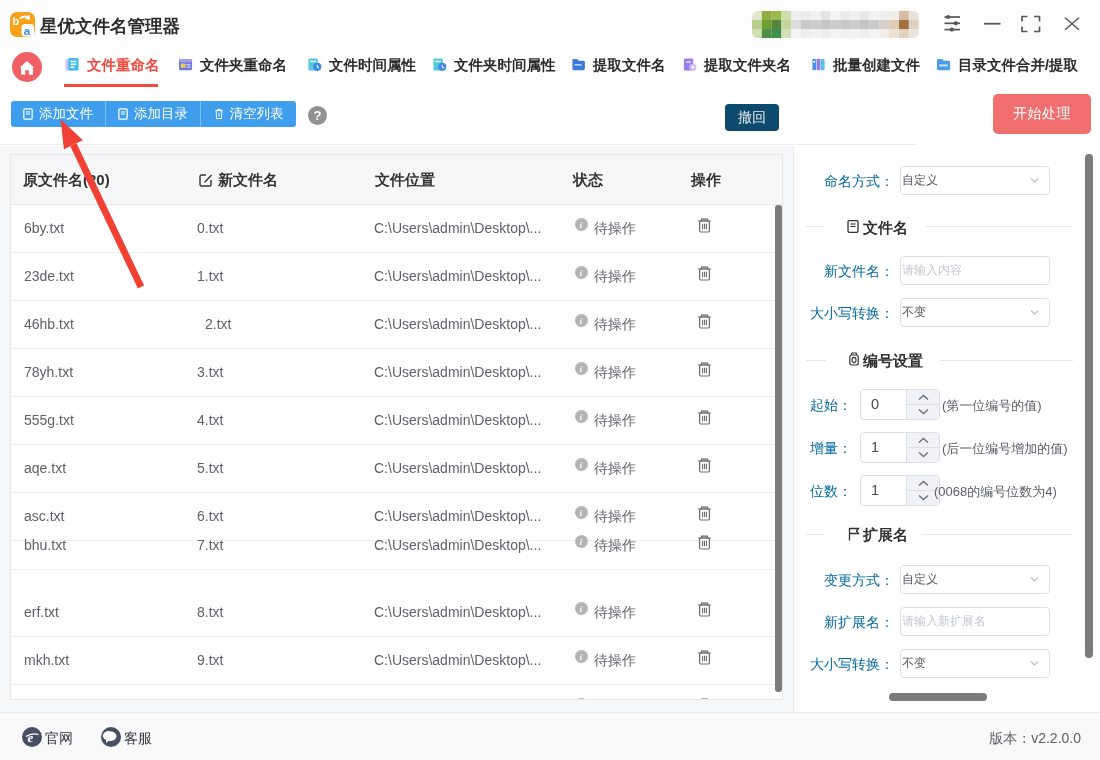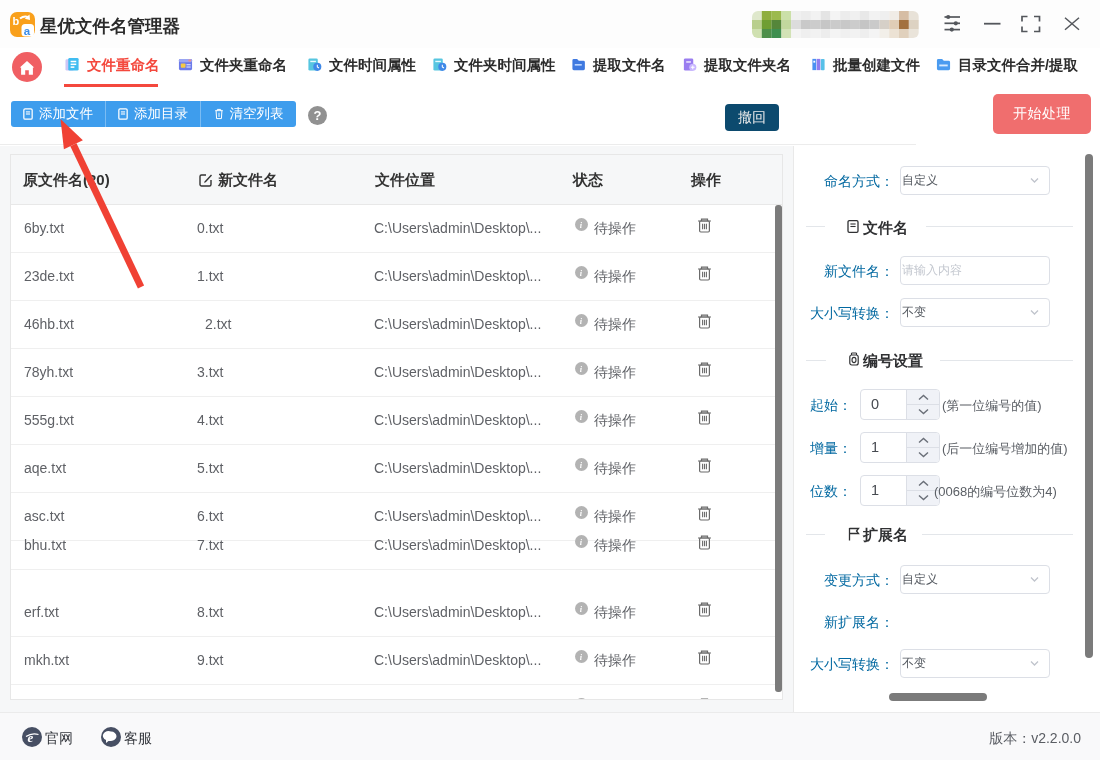--- a/index.html
+++ b/index.html
@@ -475,20 +475,21 @@
     <svg style="position:absolute;left:54px;top:381px" width="12" height="14" viewBox="0 0 12 14">
         <path d="M1.5 1 V13.5 M1.5 1.5 H10.5 L8.5 4 L10.5 6.5 H1.5" fill="none" stroke="#303133" stroke-width="1.3"></path>
       </svg>
     <div class="section" style="left:69px;top:380px">扩展名</div>
     <div class="sline" style="left:128px;top:388px;width:151px"></div>
     <div class="plabel" style="left:-10px;top:426px">变更方式：</div>
     <div class="pbox" style="left:106px;top:419px">自定义<svg class="chev" viewBox="0 0 9 9">
           <path d="M1 2.5 L4.5 6 L8 2.5" stroke="#c0c4cc" stroke-width="1.3" fill="none"></path>
         </svg></div>
     <div class="plabel" style="left:-10px;top:468px">新扩展名：</div>
+    <div class="pbox" style="left:106px;top:461px"><span class="phold">请输入新扩展名</span></div>
     <div class="plabel" style="left:-10px;top:510px">大小写转换：</div>
     <div class="pbox" style="left:106px;top:503px">不变<svg class="chev" viewBox="0 0 9 9">
           <path d="M1 2.5 L4.5 6 L8 2.5" stroke="#c0c4cc" stroke-width="1.3" fill="none"></path>
         </svg></div>
     <div style="position:absolute;left:95px;top:547px;width:98px;height:8px;border-radius:4px;background:#7b7b7b"></div>
     <div style="position:absolute;left:291px;top:8px;width:8px;height:504px;border-radius:4px;background:#7b7b7b"></div>
   </div>
 </div>
 <div class="footer">
   <div class="fcirc" style="left:22px">

